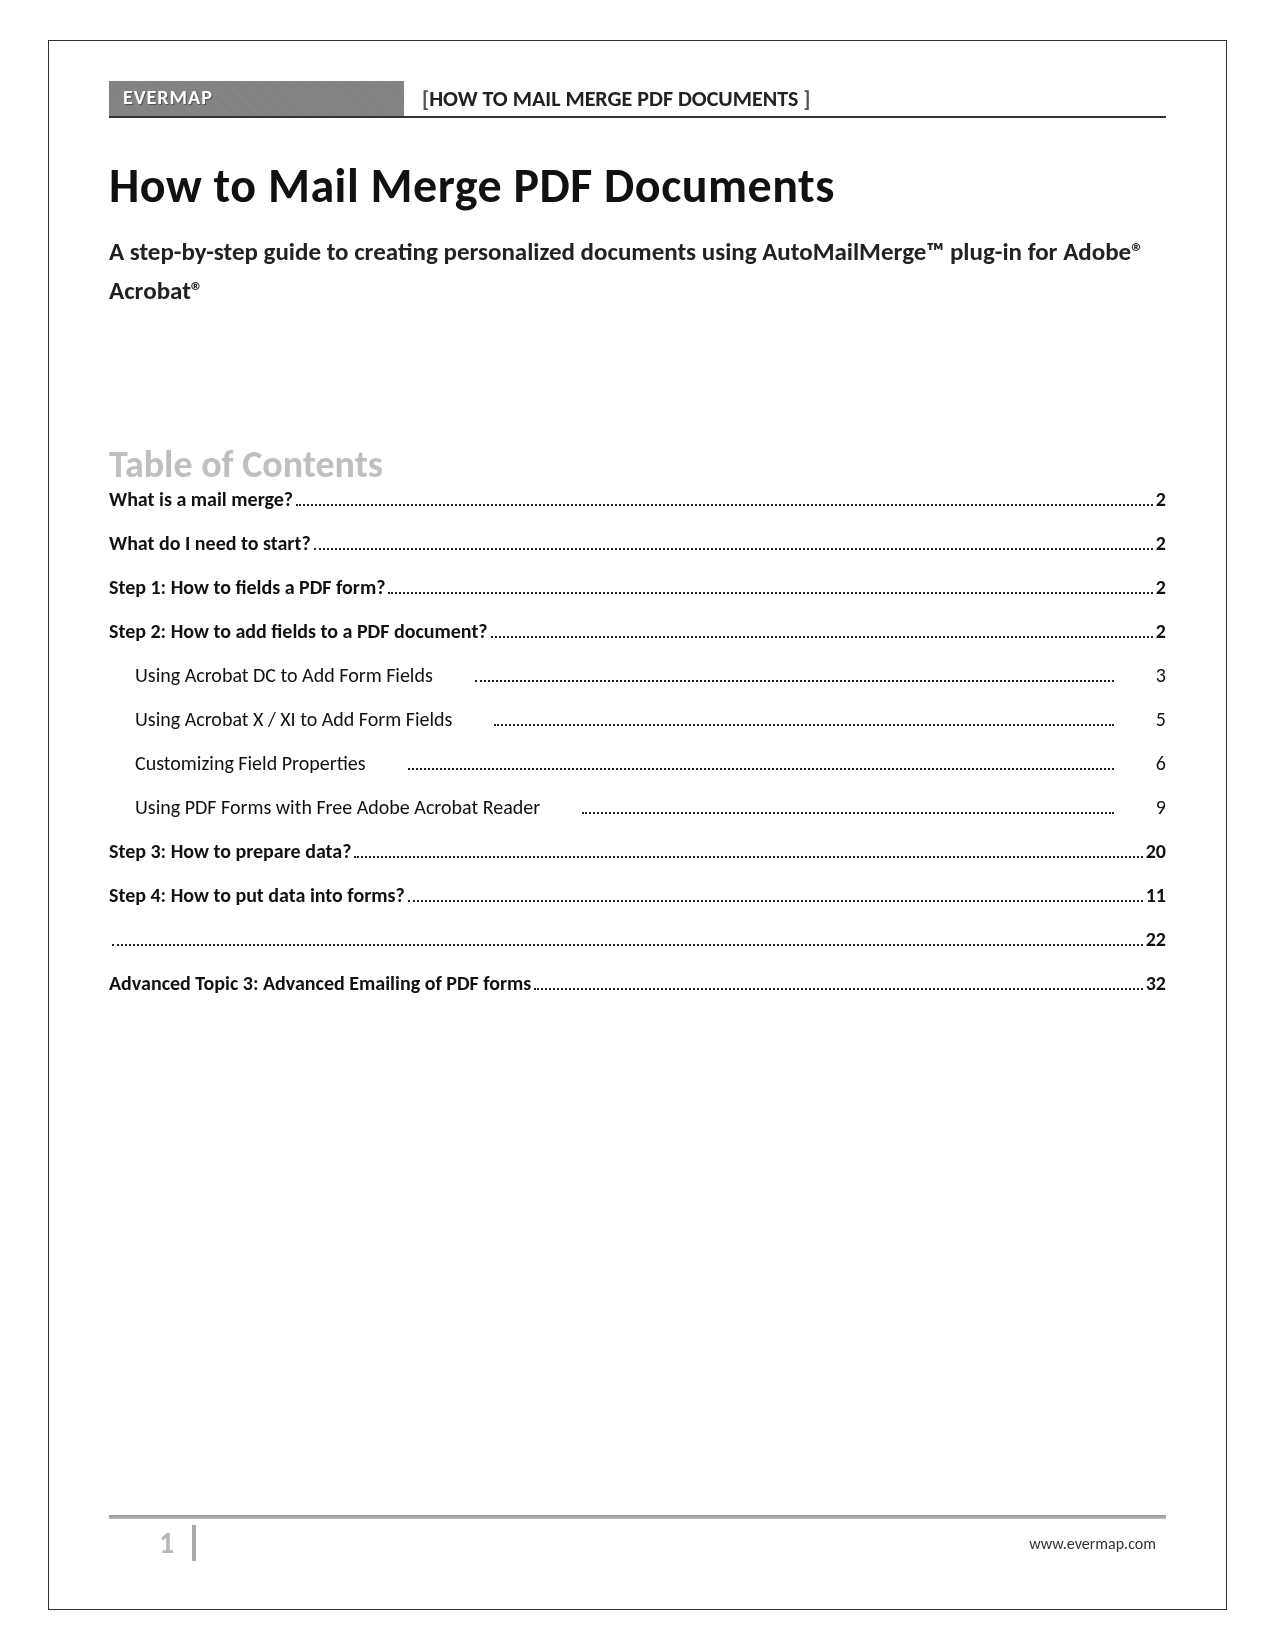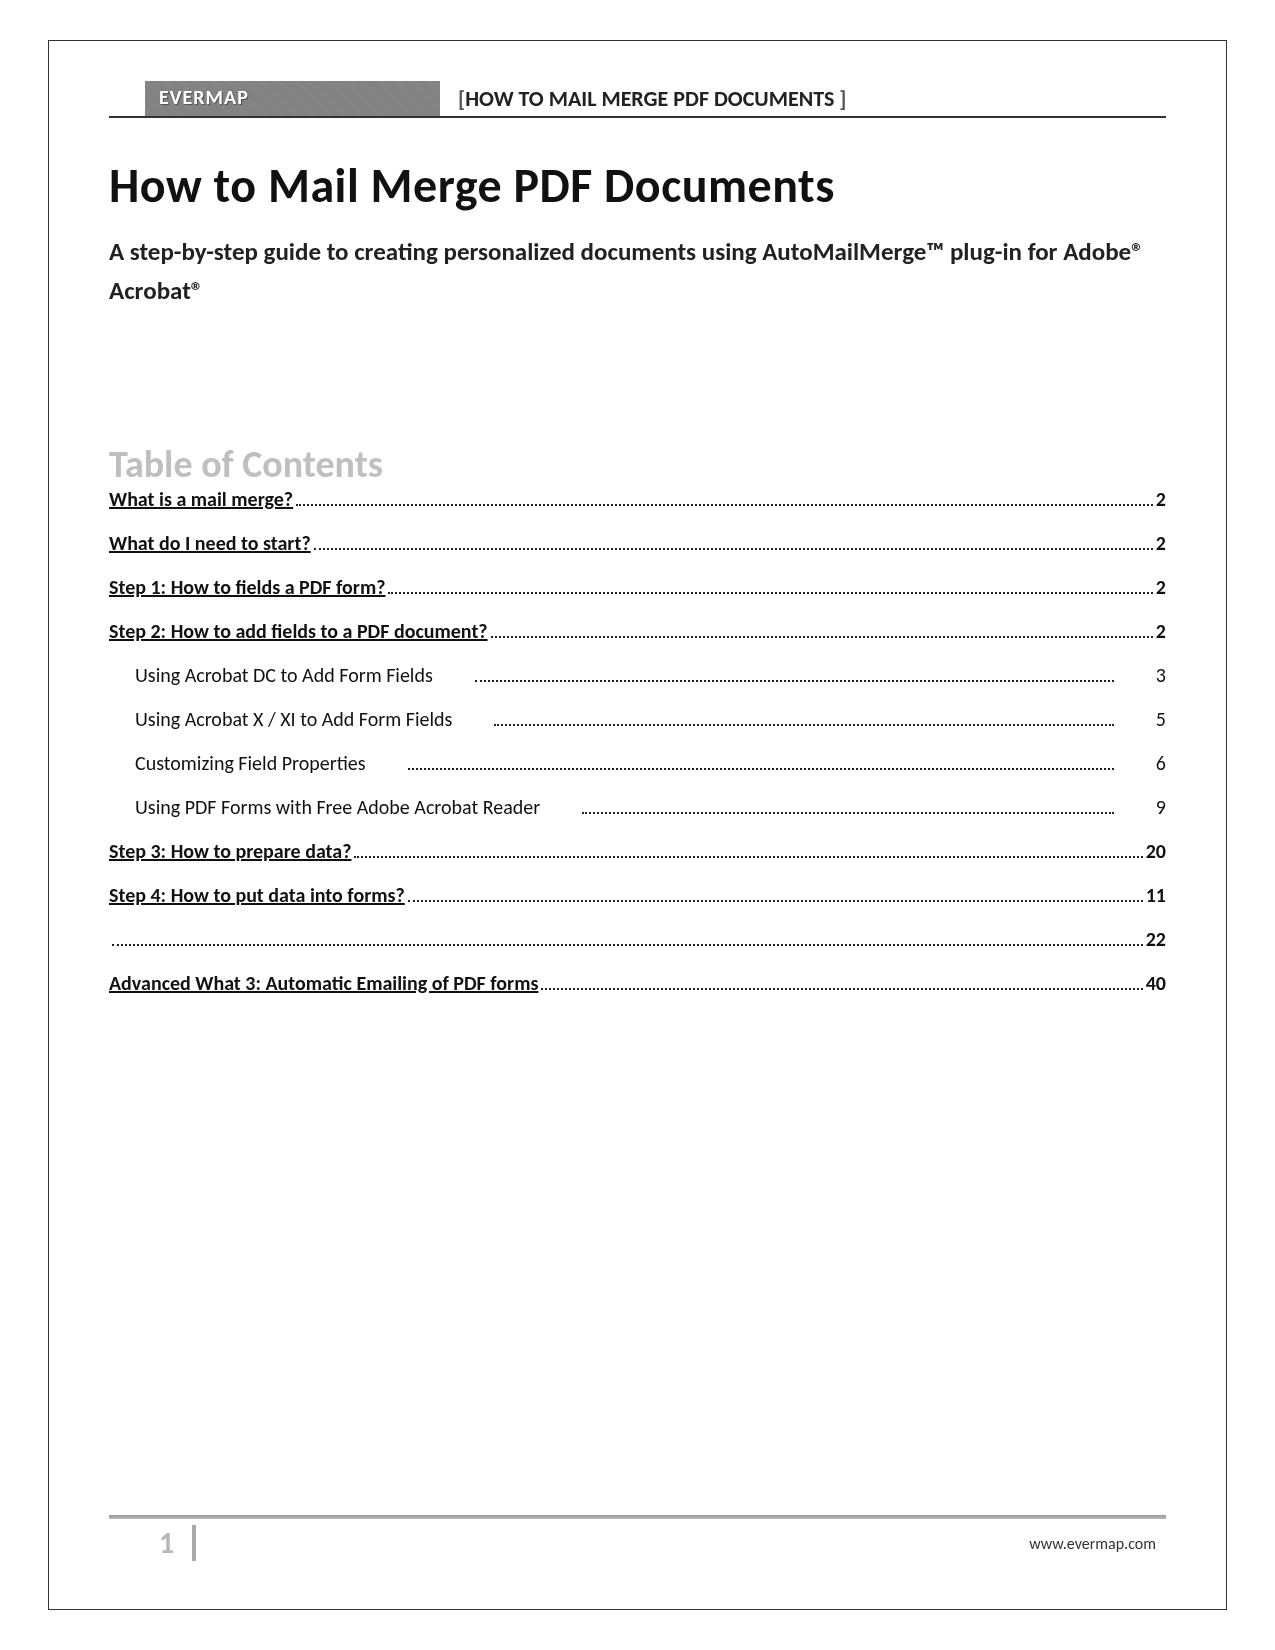--- a/index.html
+++ b/index.html
@@ -34,21 +34,20 @@
     .brand-box {
       background: #808080;
       background-image: repeating-linear-gradient(45deg, rgba(255,255,255,0.05) 0, rgba(255,255,255,0.05) 1px, transparent 1px, transparent 2px);
       color: #fff;
       font-weight: bold;
       font-size: 20px;
       padding: 4px 14px;
       letter-spacing: 1px;
       width: 295px;
       text-shadow: 1px 1px 1px rgba(0,0,0,0.4);
-      margin-left: 36px;
     }
     .header-title {
       font-weight: bold;
       font-size: 22px;
       padding: 4px 0 4px 18px;
       color: #222;
     }
     .header-title .bracket {
       color: #555;
     }
@@ -77,21 +76,20 @@
     .toc-item {
       display: flex;
       align-items: baseline;
       font-size: 20px;
       color: #111;
       margin-bottom: 20px;
       white-space: nowrap;
     }
     .toc-item.level-1 .toc-text {
       font-weight: bold;
-      text-decoration: underline;
     }
     .toc-item.level-2 {
       padding-left: 26px;
       font-weight: normal;
       gap: 39px;
     }
     .toc-text {
       flex-shrink: 0;
     }
     .toc-dots {
@@ -205,23 +203,23 @@
         <li class="toc-item level-1">
           <span class="toc-text">Step 4: How to put data into forms? </span>
           <span class="toc-dots"></span>
           <span class="toc-page">11</span>
         </li>
         <li class="toc-item level-1">
           <span class="toc-dots"></span>
           <span class="toc-page">22</span>
         </li>
         <li class="toc-item level-1">
-          <span class="toc-text">Advanced What 3: Automatic Emailing of PDF forms</span>
-          <span class="toc-dots"></span>
-          <span class="toc-page">40</span>
+          <span class="toc-text">Advanced Topic 3: Advanced Emailing of PDF forms</span>
+          <span class="toc-dots"></span>
+          <span class="toc-page">32</span>
         </li>
       </ul>
 
   </div>
 
   <div class="footer">
     <div class="footer-line"></div>
     <div class="footer-row">
       <div class="page-num-box">1</div>
       <div class="footer-url">www.evermap.com</div>

